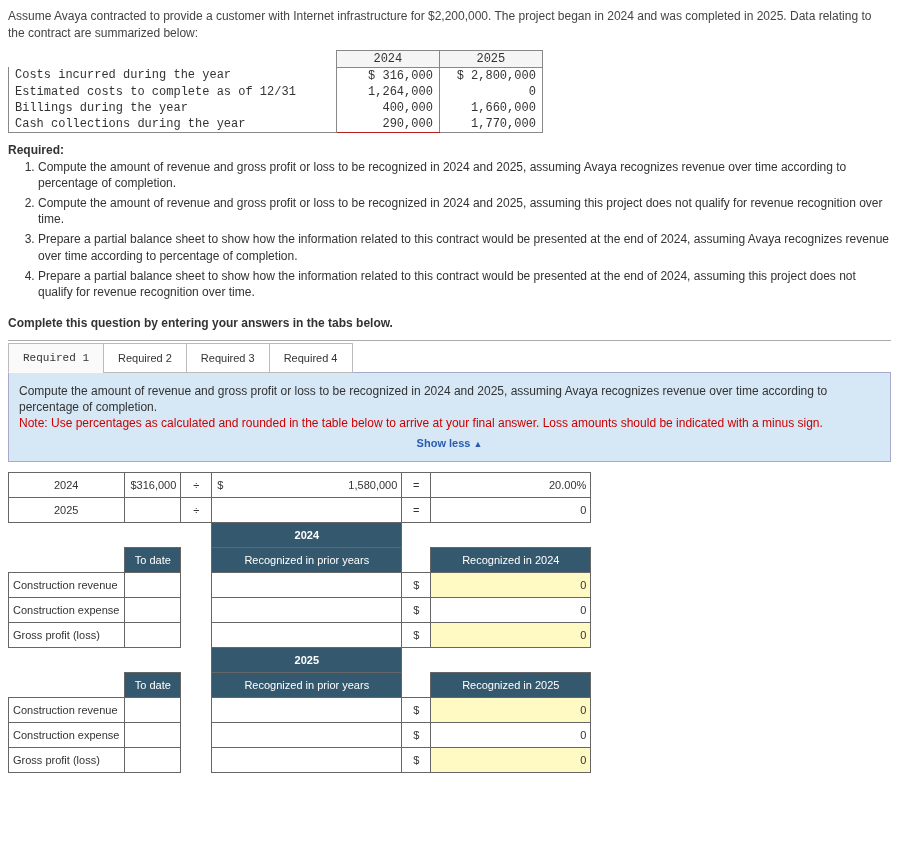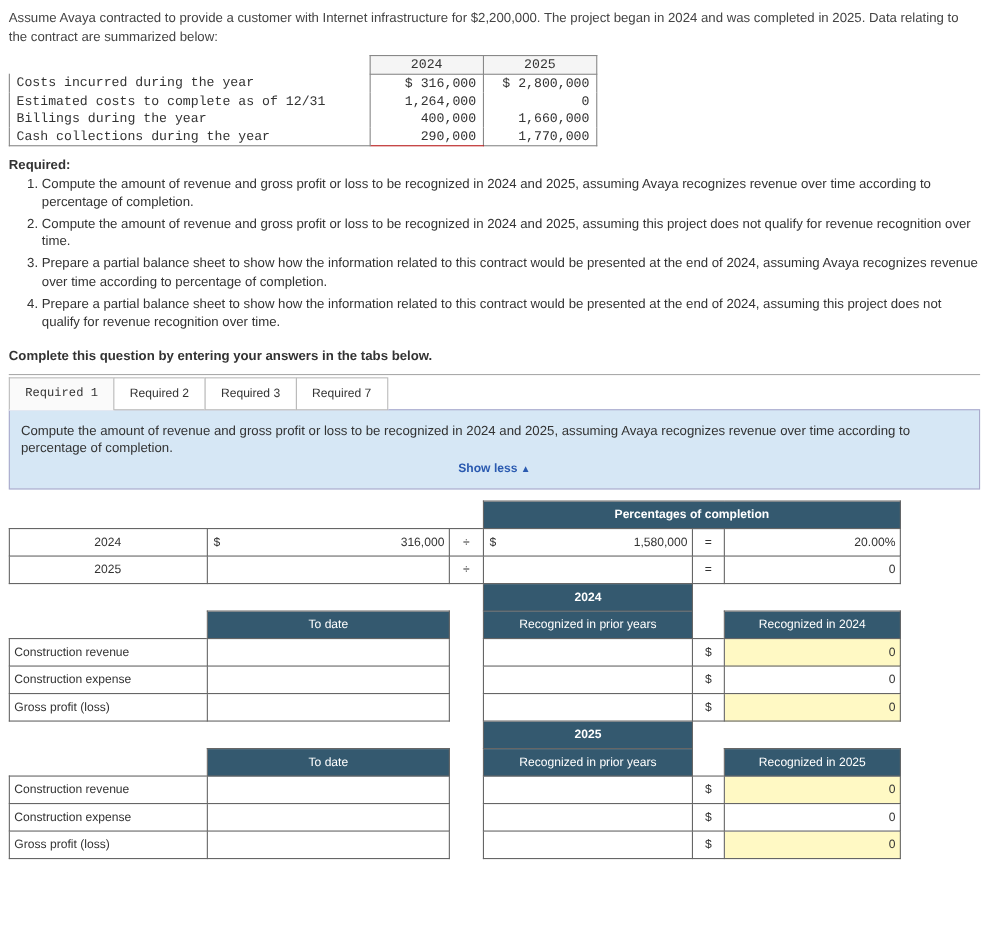--- a/index.html
+++ b/index.html
@@ -99,40 +99,35 @@
   <li>Prepare a partial balance sheet to show how the information related to this contract would be presented at the end of 2024, assuming Avaya recognizes revenue over time according to percentage of completion.</li>
   <li>Prepare a partial balance sheet to show how the information related to this contract would be presented at the end of 2024, assuming this project does not qualify for revenue recognition over time.</li>
 </ol>
 
 <div class="complete-line">Complete this question by entering your answers in the tabs below.</div>
 
 <div class="tabs">
   <div class="tab active">Required 1</div>
   <div class="tab">Required 2</div>
   <div class="tab">Required 3</div>
-  <div class="tab">Required 7</div>
+  <div class="tab">Required 4</div>
 </div>
 
 <div class="instr-box">
   <span>Compute the amount of revenue and gross profit or loss to be recognized in 2024 and 2025, assuming Avaya recognizes revenue over time according to percentage of completion.</span><br>
+  <span class="red">Note: Use percentages as calculated and rounded in the table below to arrive at your final answer. Loss amounts should be indicated with a minus sign.</span>
   <div class="show-less">
     <span>Show less</span>
     <span class="tri">▲</span>
   </div>
 </div>
 
 <table class="answer-table">
 
   <tbody>
-      <tr>
-    <td class="noborder row-label-col"></td>
-    <td class="noborder" style="width:210px;"></td>
-    <td class="noborder" style="width:20px;"></td>
-    <td class="section-hdr" colspan="3" style="width:360px;">Percentages of completion</td>
-  </tr>
 
   <tr>
     <td class="label center">2024</td>
     <td class="right input-cell">
       <span style="float:left;">$</span>
       <span>316,000</span>
     </td>
     <td class="divide">÷</td>
     <td class="right input-cell" style="width:180px;">
       <span style="float:left;">$</span>

